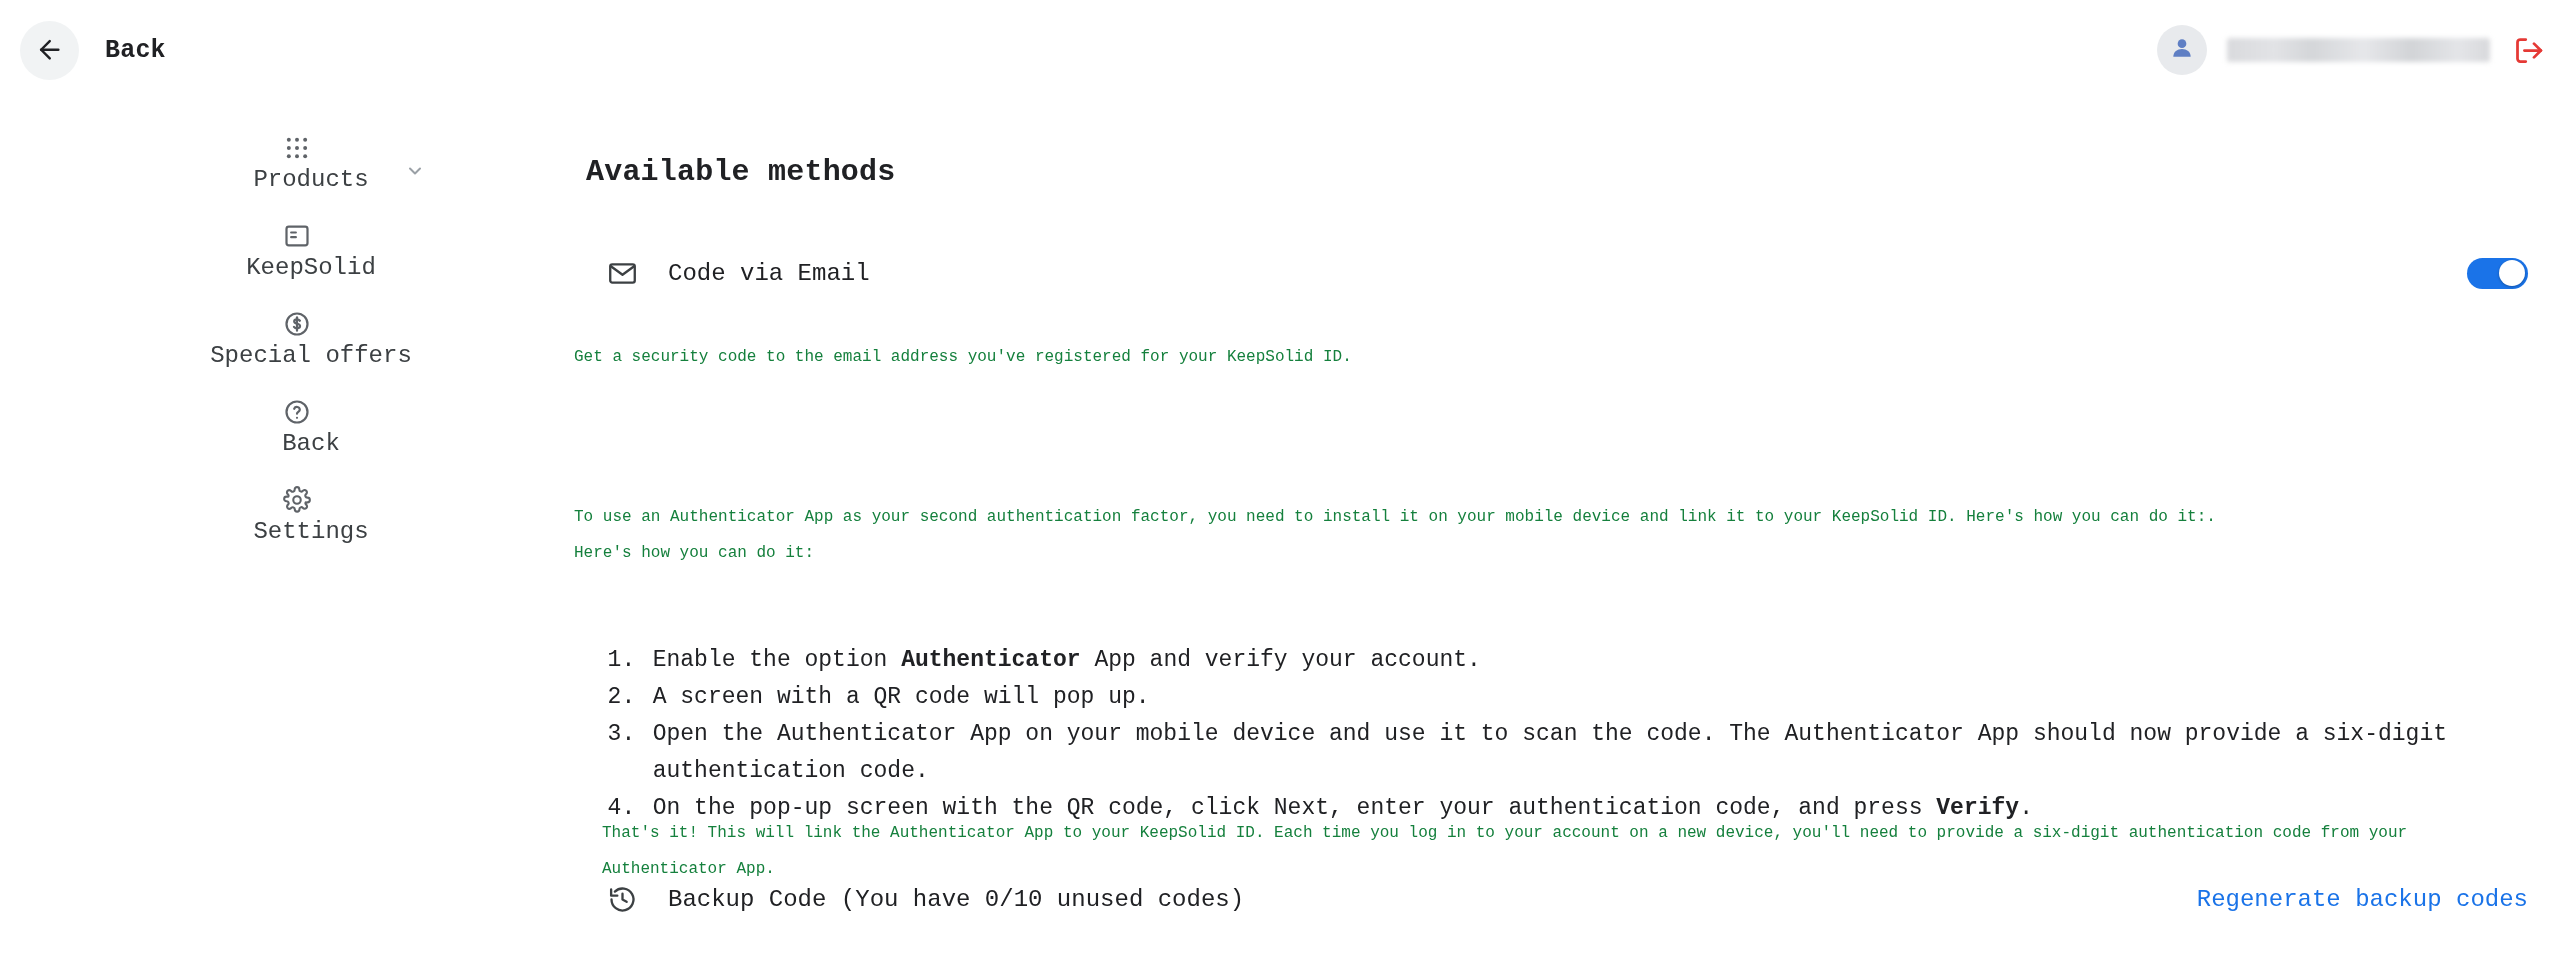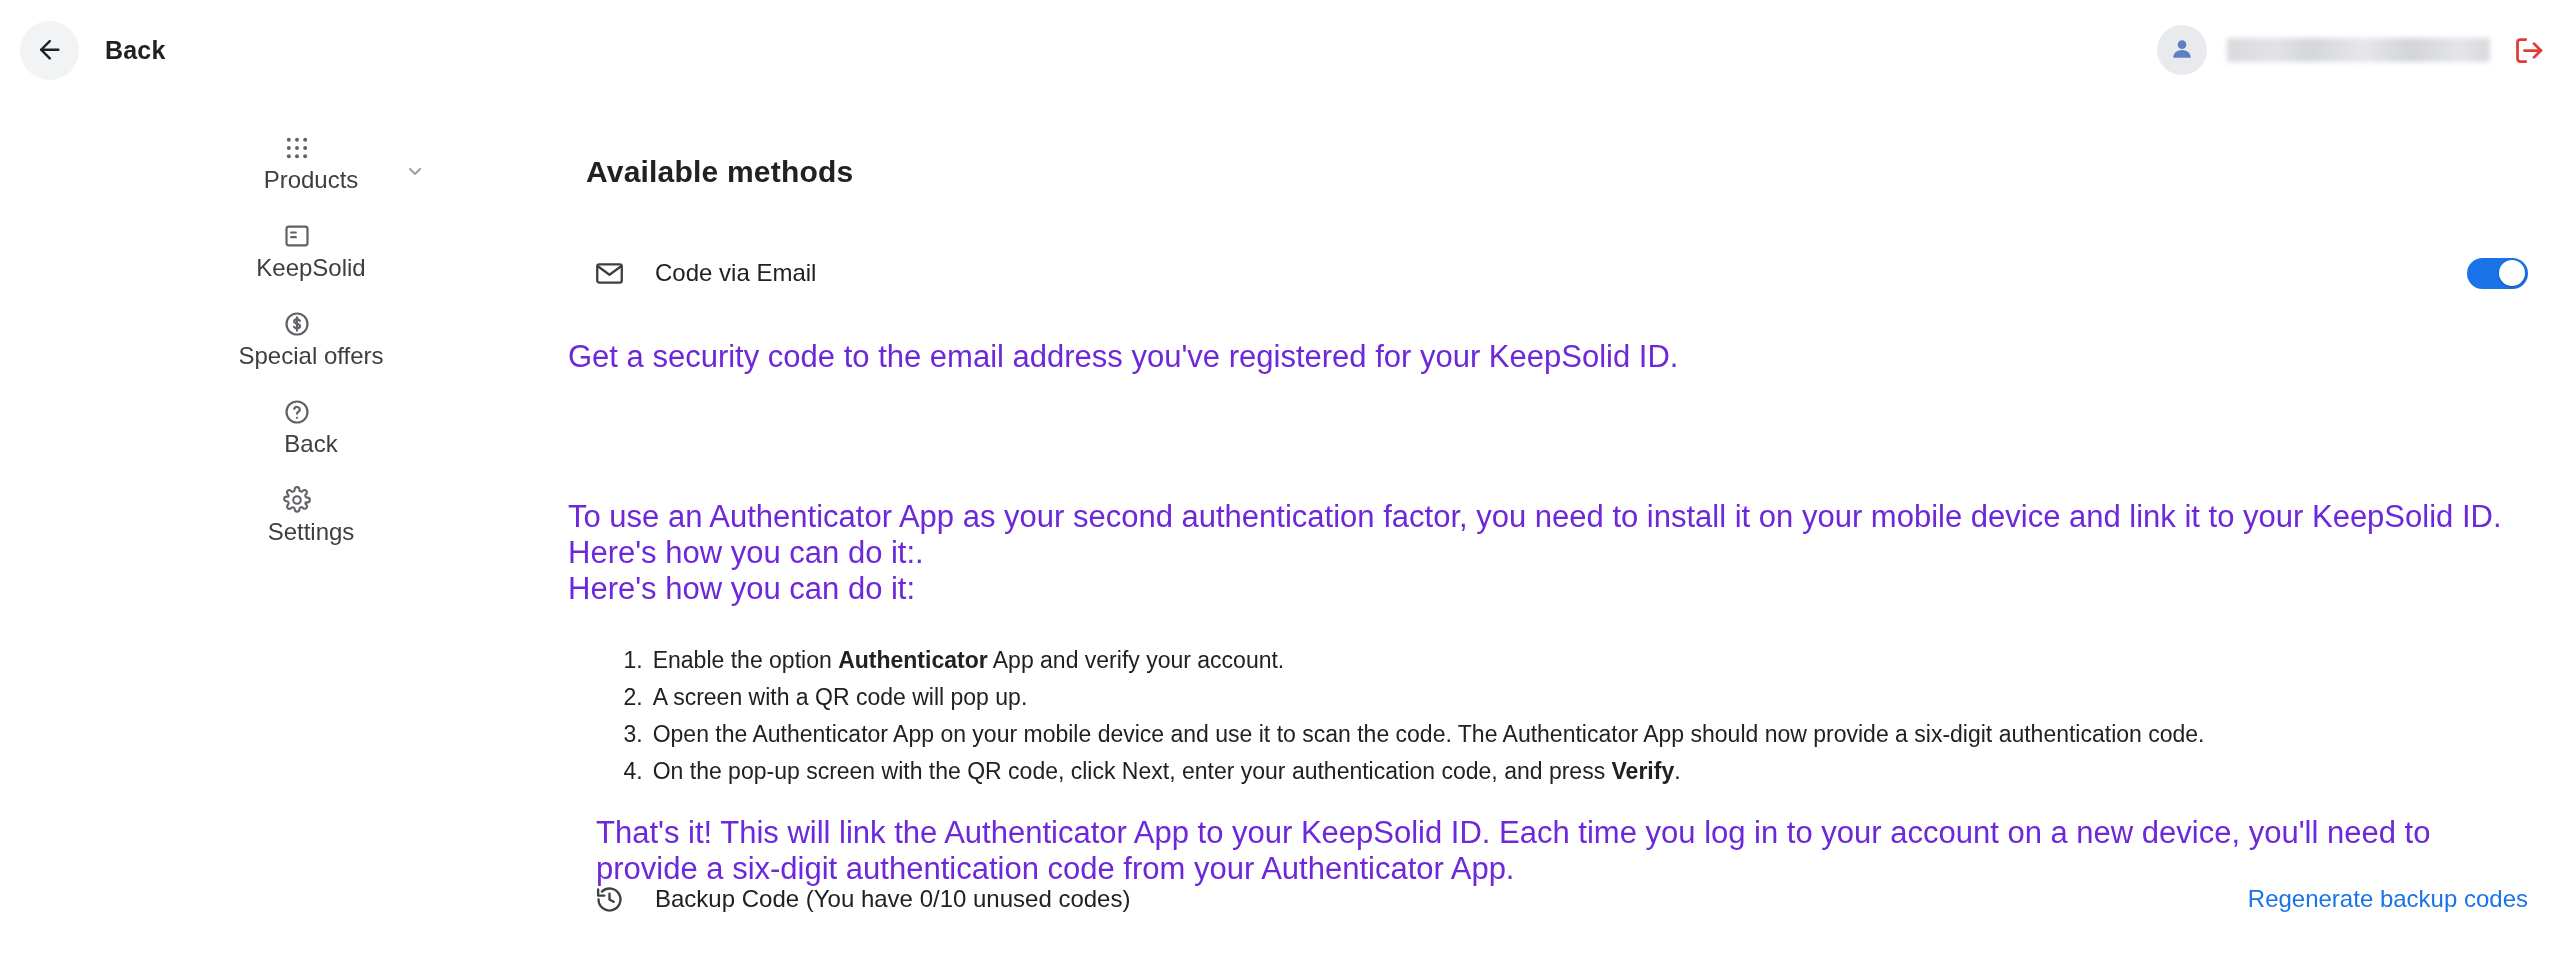--- a/index.html
+++ b/index.html
@@ -4,21 +4,21 @@
 <style>
   * { box-sizing: border-box; }
   html, body {
     margin: 0; padding: 0;
     width: 2576px; height: 980px;
     background: #ffffff;
     font-family: "Liberation Sans", sans-serif;
     color: #202124;
     overflow: hidden;
   }
-  .page { position: relative; width: 2576px; height: 708px; background:#fff; }
+  .page { position: relative; width: 2576px; height: 708px; background:#fff;font-family:Liberation Mono, monospace; }
 
   
   .topbar {
     position: absolute; top: 0; left: 0; width: 2576px; height: 100px;
     display: flex; align-items: center;
   }
   .back-group {
     display: flex; align-items: center; gap: 26px;
     margin-left: 20px;
   }
@@ -77,21 +77,21 @@
   
   .main {
     position: absolute; top: 0; left: 553px; width: 2023px; height: 980px;
     padding-left: 33px; padding-right: 24px;
   }
   h1.section-title {
     margin: 0; position: absolute; top: 155px; left: 33px;
     font-size: 30px; font-weight: bold; color: #202124; letter-spacing: 0.2px;
   }
   .method-row {
-    position: absolute; left: 34px; right: 48px;
+    position: absolute; left: 47px; right: 48px;
     display: flex; align-items: center;
   }
   .method-icon {
     width: 44px; height: 44px; display: flex; align-items: center; justify-content: center;
     color: #3c4043; flex: 0 0 44px;
   }
   .method-label {
     font-size: 24px; color: #202124; margin-left: 24px;
   }
   .spacer { flex: 1 1 auto; }
@@ -102,22 +102,22 @@
   .toggle .knob {
     position: absolute; top: 2.8px; width: 26px; height: 26px; border-radius: 50%;
     background: #ffffff; box-shadow: 0 0.9px 2.8px rgba(0,0,0,.3);
   }
   .toggle.on { background: #1a73e8; }
   .toggle.on .knob { right: 2.8px; }
   .toggle.off { background: #dadce0; }
   .toggle.off .knob { left: 2.8px; background:#f1f3f4; }
 
   .para {
-    position: absolute; left: 15px; right: 48px;
-    font-size: 31px; line-height: 36px; color: #6d28d9;
+    position: absolute; left: 21px; right: 48px;
+    font-size: 16px; line-height: 36px; color: #15803d;
   }
   ol.steps {
     position: absolute; left: 33px; right: 48px;
     margin: 8px; padding-left: 55px;
     font-size: 23px; line-height: 37px; color: #202124;
   }
   ol.steps li { padding-left: 3.7px; }
   .link {
     color: #1a73e8; font-size: 24px; cursor: pointer; text-decoration: none;
     font-weight: 400;

